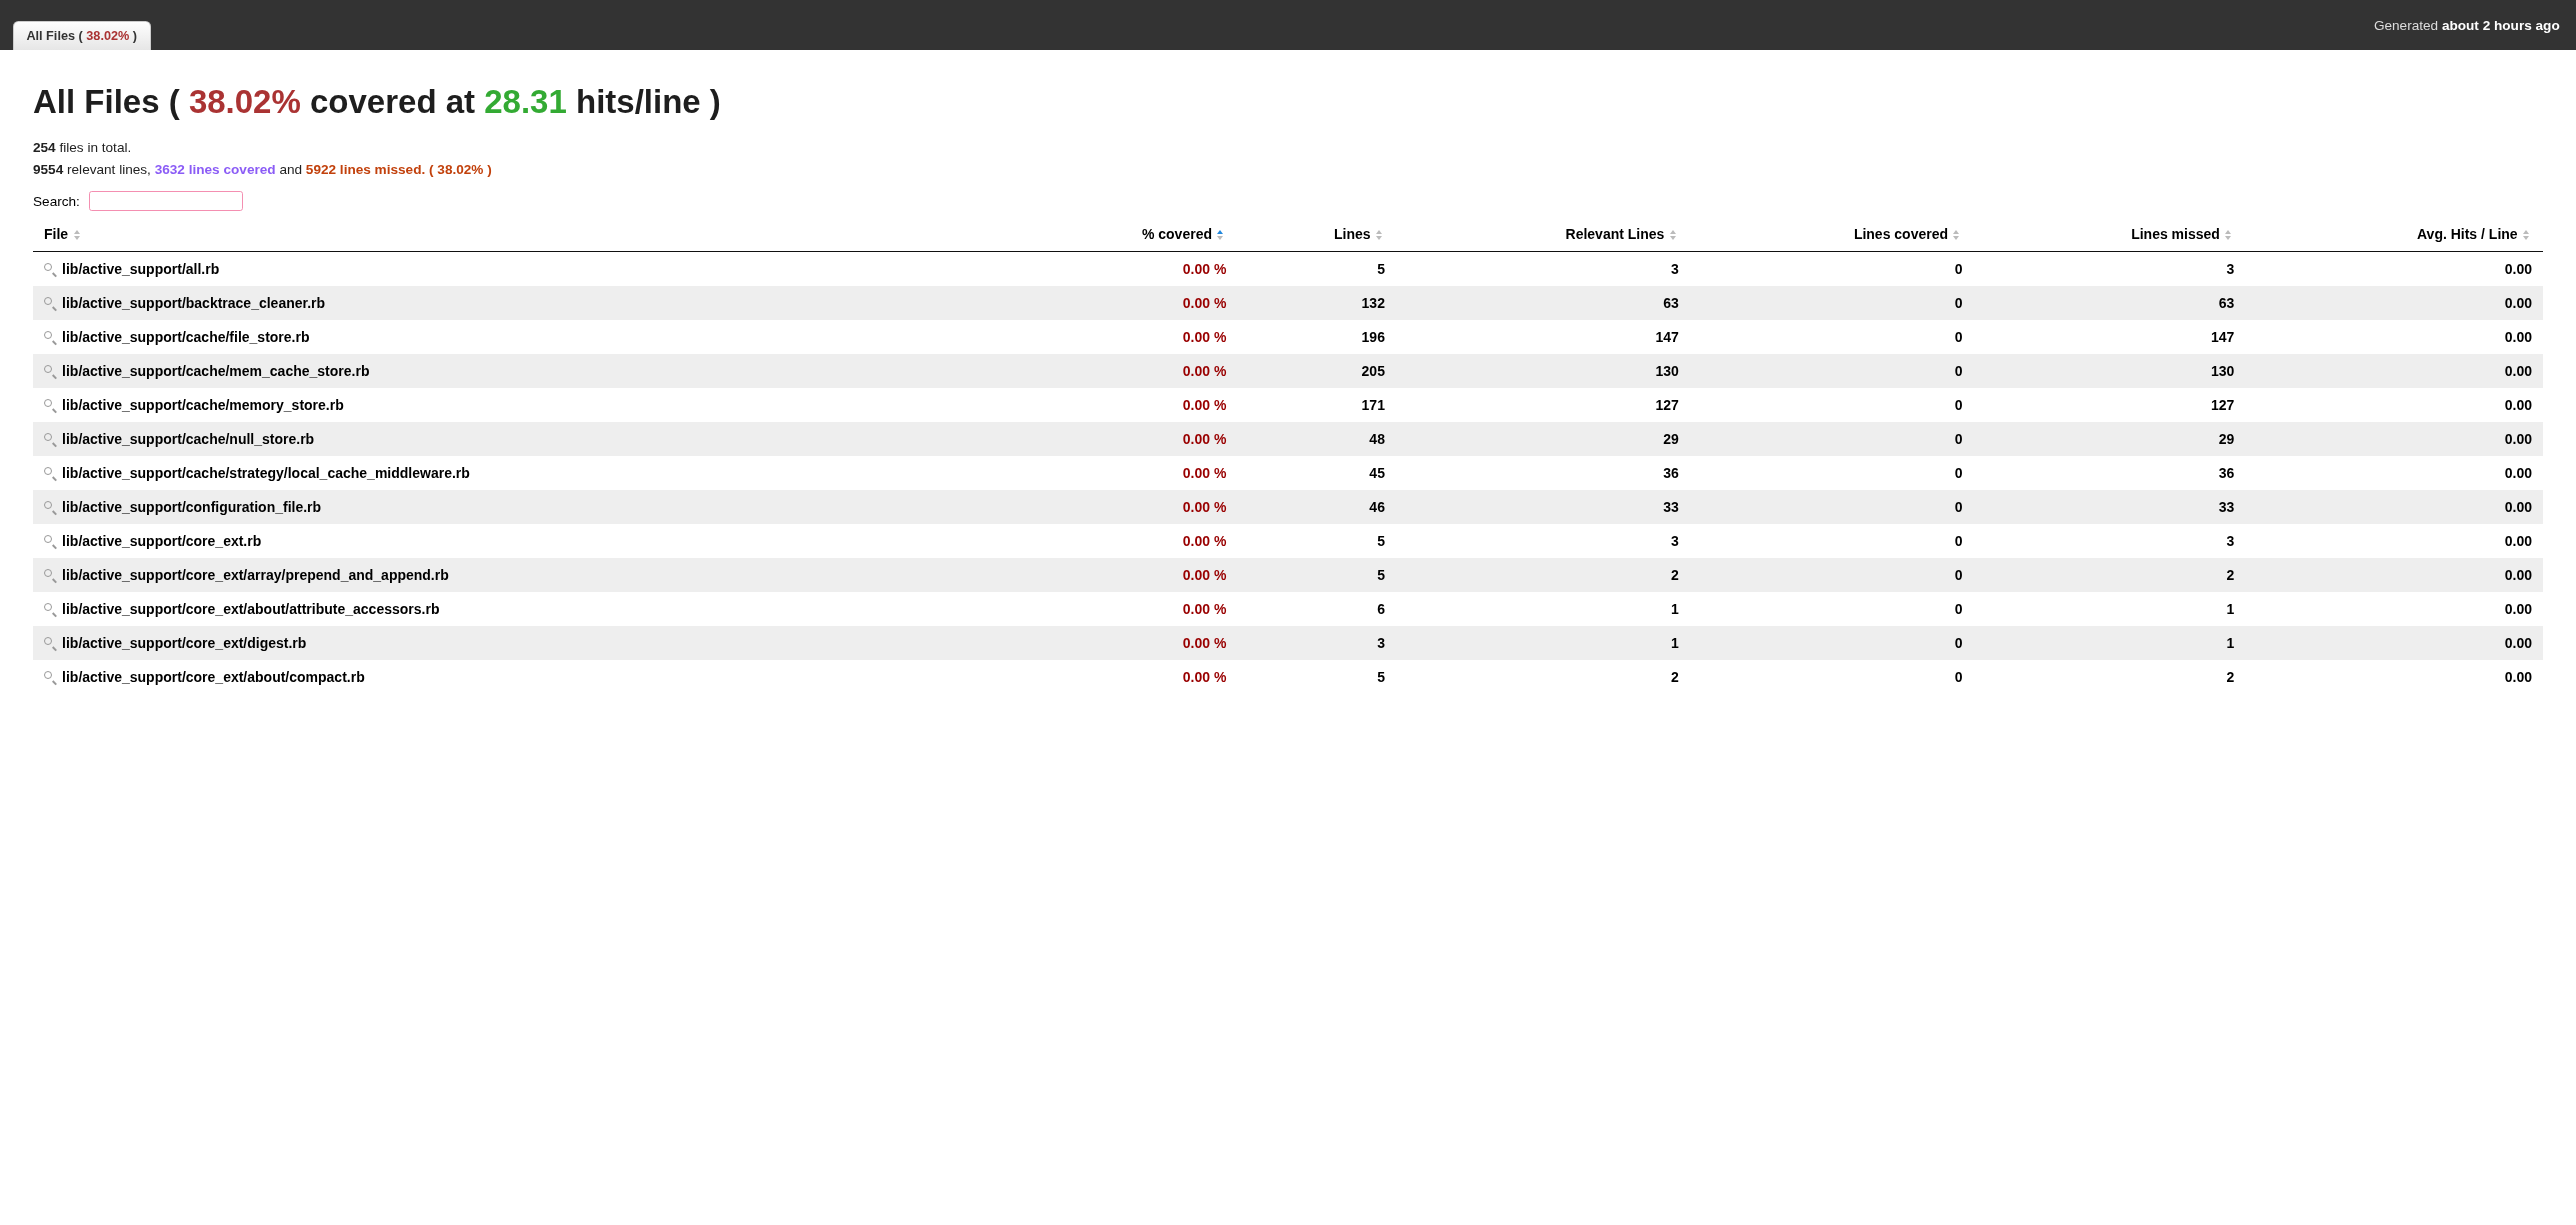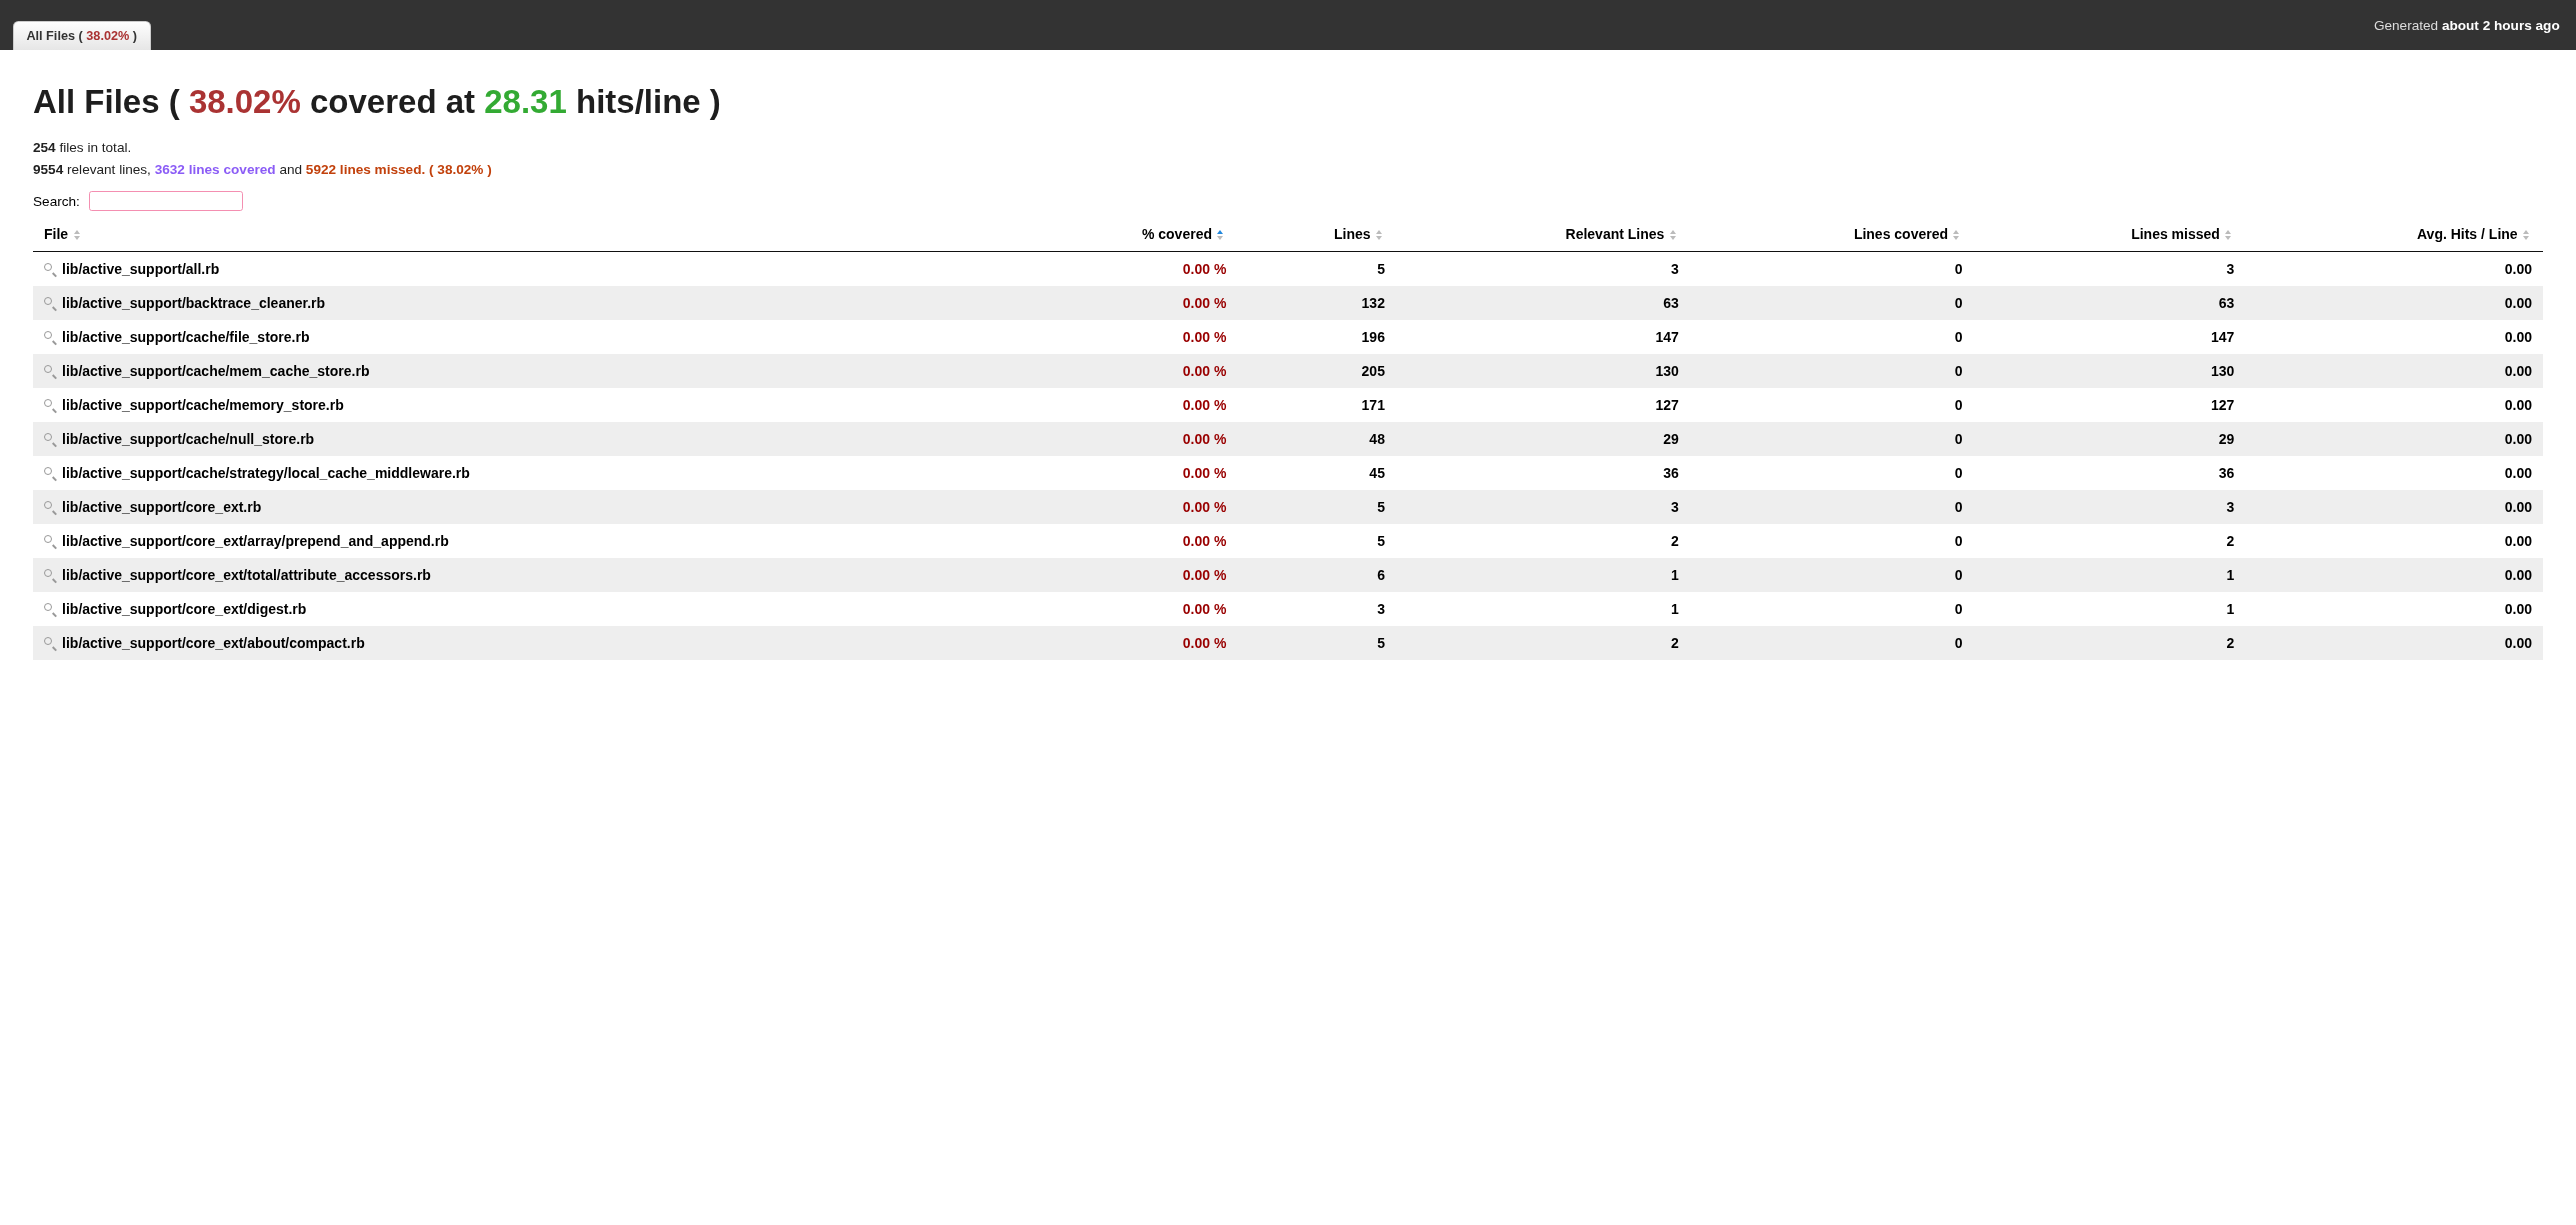--- a/index.html
+++ b/index.html
@@ -234,39 +234,48 @@
         <tr>
           <td class="file-cell"><span class="mag"><span class="circ"></span><span class="handle"></span></span><span>lib/active_support/cache/strategy/local_cache_middleware.rb</span></td>
           <td class="pct">0.00 %</td>
           <td class="num">45</td>
           <td class="num">36</td>
           <td class="num">0</td>
           <td class="num">36</td>
           <td class="num">0.00</td>
         </tr>
         <tr>
+          <td class="file-cell"><span class="mag"><span class="circ"></span><span class="handle"></span></span><span>lib/active_support/configuration_file.rb</span></td>
+          <td class="pct">0.00 %</td>
+          <td class="num">46</td>
+          <td class="num">33</td>
+          <td class="num">0</td>
+          <td class="num">33</td>
+          <td class="num">0.00</td>
+        </tr>
+        <tr>
           <td class="file-cell"><span class="mag"><span class="circ"></span><span class="handle"></span></span><span>lib/active_support/core_ext.rb</span></td>
           <td class="pct">0.00 %</td>
           <td class="num">5</td>
           <td class="num">3</td>
           <td class="num">0</td>
           <td class="num">3</td>
           <td class="num">0.00</td>
         </tr>
         <tr>
           <td class="file-cell"><span class="mag"><span class="circ"></span><span class="handle"></span></span><span>lib/active_support/core_ext/array/prepend_and_append.rb</span></td>
           <td class="pct">0.00 %</td>
           <td class="num">5</td>
           <td class="num">2</td>
           <td class="num">0</td>
           <td class="num">2</td>
           <td class="num">0.00</td>
         </tr>
         <tr>
-          <td class="file-cell"><span class="mag"><span class="circ"></span><span class="handle"></span></span><span>lib/active_support/core_ext/total/attribute_accessors.rb</span></td>
+          <td class="file-cell"><span class="mag"><span class="circ"></span><span class="handle"></span></span><span>lib/active_support/core_ext/about/attribute_accessors.rb</span></td>
           <td class="pct">0.00 %</td>
           <td class="num">6</td>
           <td class="num">1</td>
           <td class="num">0</td>
           <td class="num">1</td>
           <td class="num">0.00</td>
         </tr>
         <tr>
           <td class="file-cell"><span class="mag"><span class="circ"></span><span class="handle"></span></span><span>lib/active_support/core_ext/digest.rb</span></td>
           <td class="pct">0.00 %</td>

